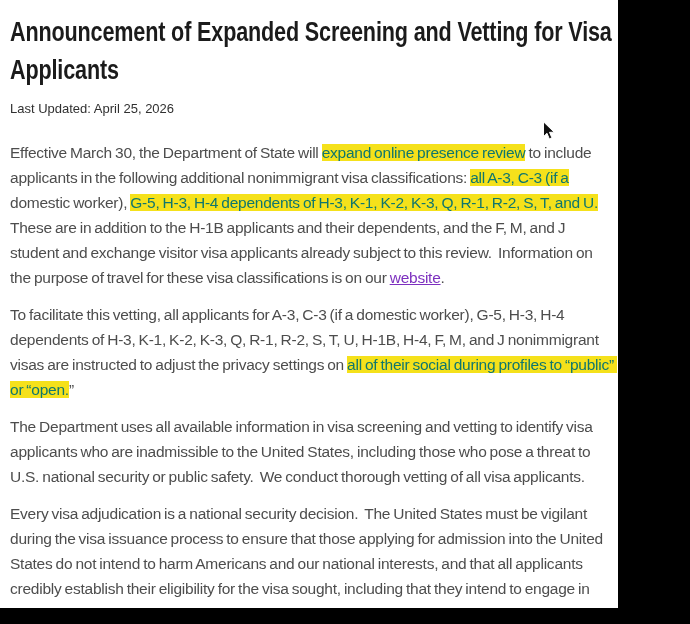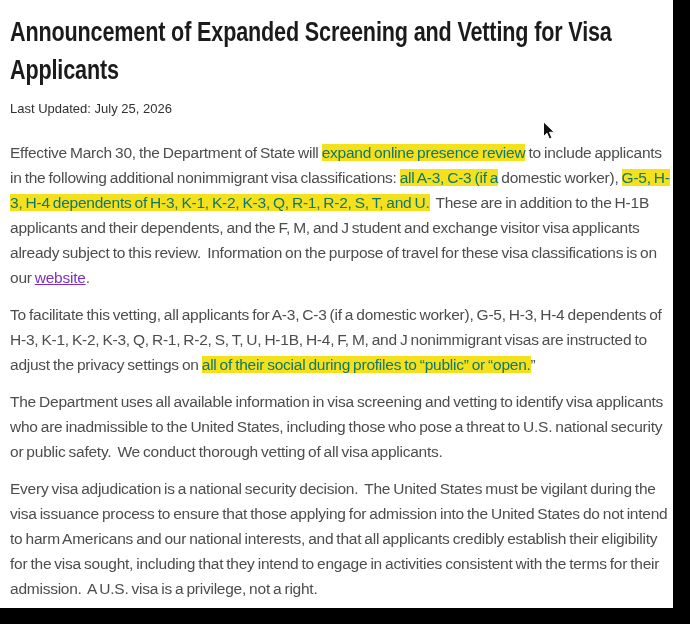--- a/index.html
+++ b/index.html
@@ -5,21 +5,21 @@
   html, body { margin: 0; padding: 0; }
   body {
     width: 690px; height: 624px;
     background: #000000;
     position: relative;
     font-family: "Liberation Sans", sans-serif;
     overflow: hidden;
   }
   .page {
     position: absolute; left: 0; top: 0;
-    width: 673px; height: 608px;
+    width: 618px; height: 608px;
     background: #ffffff;
     padding: 13px 3px 0 10px;
     box-sizing: border-box;
     overflow: hidden;
   }
   .title {
     margin: 0;
     color: #1b1b1b;
     font-weight: bold;
     font-size: 27px;
@@ -67,21 +67,21 @@
 </head>
 <body>
 
 <div class="page">
 
   <h1 class="title">
     <div class="tline">Announcement of Expanded Screening and Vetting for Visa</div>
     <div class="tline">Applicants</div>
   </h1>
 
-  <div class="last-updated">Last Updated: July 25, 2026</div>
+  <div class="last-updated">Last Updated: April 25, 2026</div>
 
   <div class="article">
 
     <p class="para"><span>Effective March 30, the Department of State will </span><span class="hl">expand online presence review</span><span> to include applicants in the following additional nonimmigrant visa classifications: </span><span class="hl">all A-3, C-3 (if a</span><span> domestic worker), </span><span class="hl">G-5, H-3, H-4 dependents of H-3, K-1, K-2, K-3, Q, R-1, R-2, S, T, and U.</span><span>  These are in addition to the H-1B applicants and their dependents, and the F, M, and J student and exchange visitor visa applicants already subject to this review.  Information on the purpose of travel for these visa classifications is on our </span><a class="weblink" href="#">website</a><span>.</span></p>
 
     <p class="para"><span>To facilitate this vetting, all applicants for A-3, C-3 (if a domestic worker), G-5, H-3, H-4 dependents of H-3, K-1, K-2, K-3, Q, R-1, R-2, S, T, U, H-1B, H-4, F, M, and J nonimmigrant visas are instructed to adjust the privacy settings on </span><span class="hl">all of their social during profiles to “public” or “open.</span><span>”</span></p>
 
     <p class="para"><span>The Department uses all available information in visa screening and vetting to identify visa applicants who are inadmissible to the United States, including those who pose a threat to U.S. national security or public safety.  We conduct thorough vetting of all visa applicants.</span></p>
 
     <p class="para"><span>Every visa adjudication is a national security decision.  The United States must be vigilant during the visa issuance process to ensure that those applying for admission into the United States do not intend to harm Americans and our national interests, and that all applicants credibly establish their eligibility for the visa sought, including that they intend to engage in activities consistent with the terms for their admission.  A U.S. visa is a privilege, not a right.</span></p>

